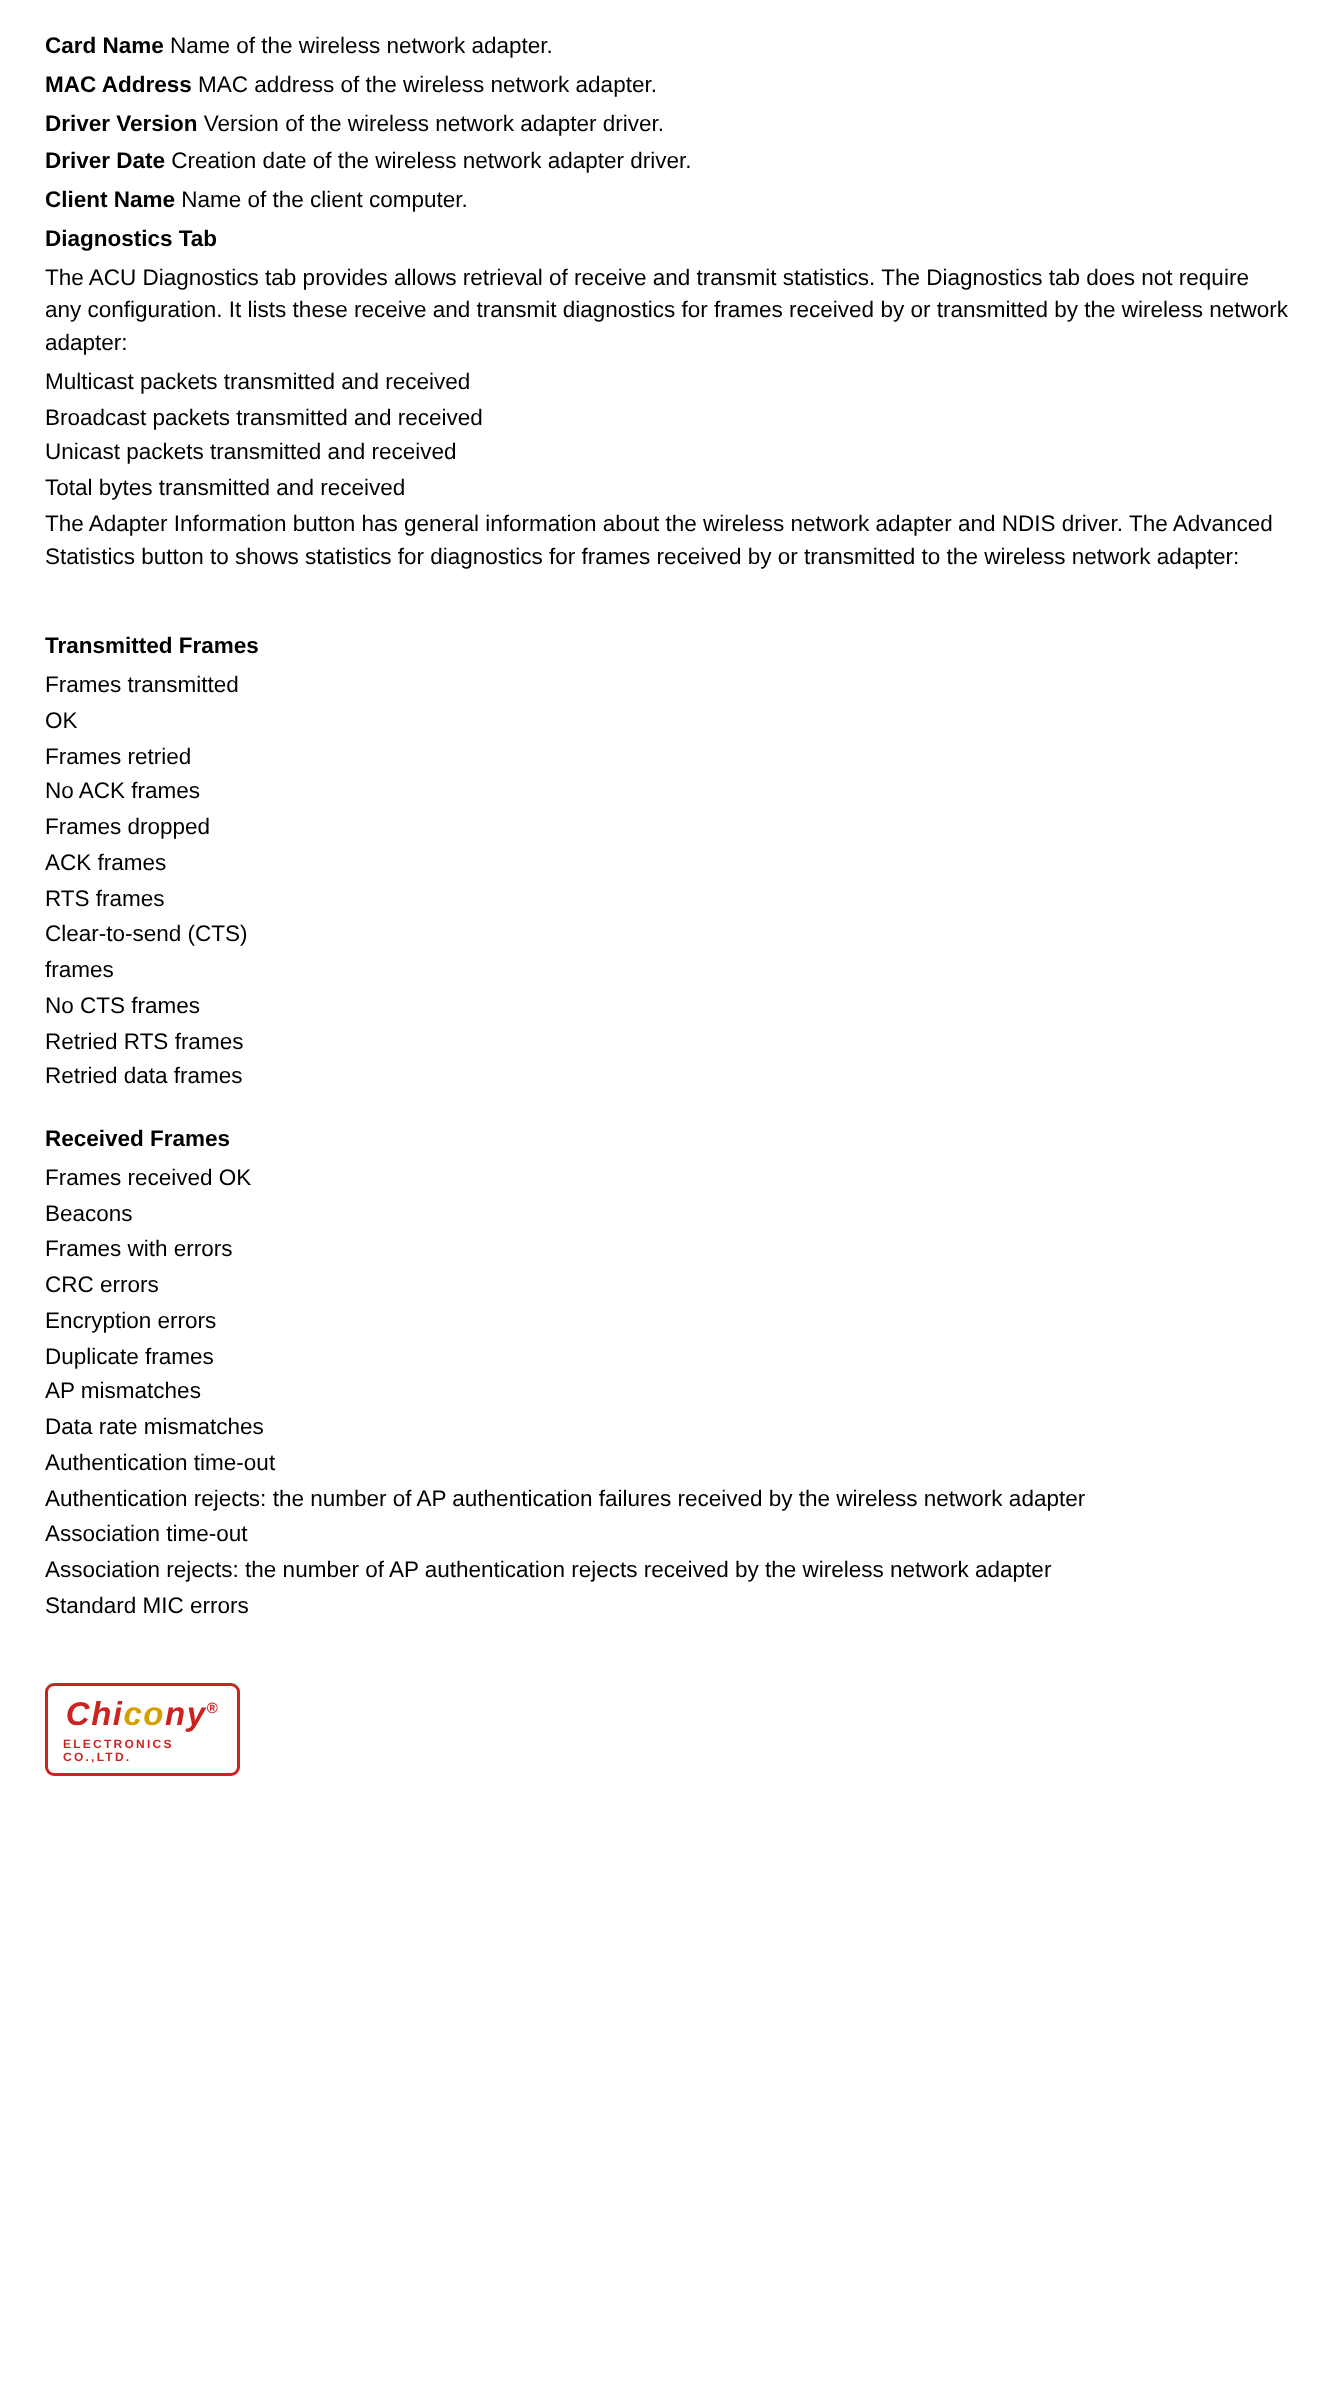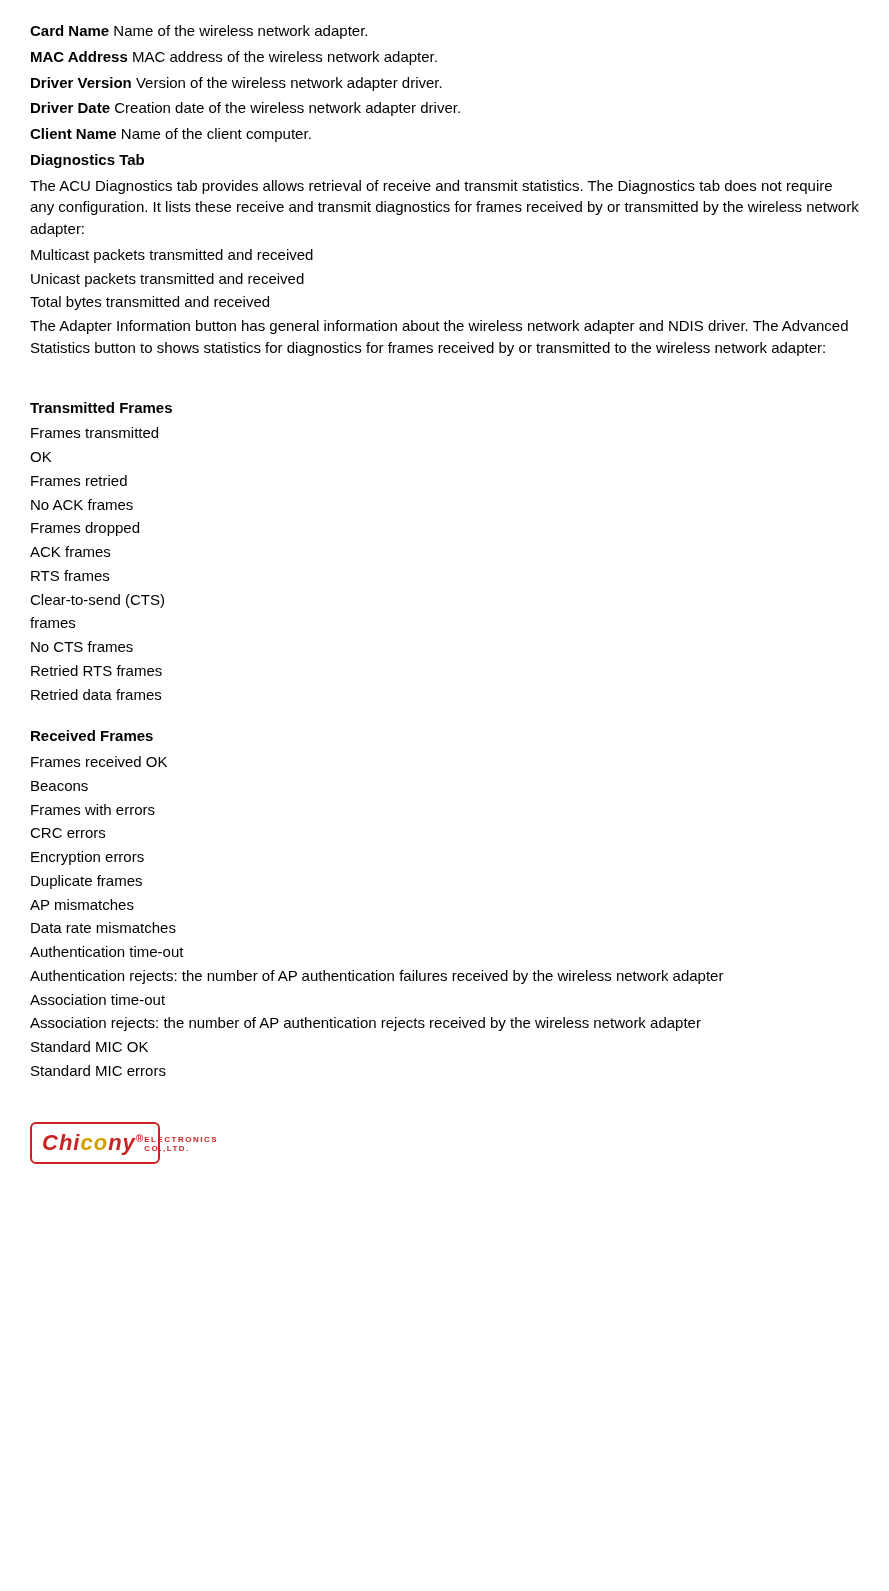--- a/index.html
+++ b/index.html
@@ -54,21 +54,21 @@
       margin-top: 40px;
       display: flex;
       align-items: center;
     }
 
     .logo-box {
       border: 2px solid #cc2222;
       border-radius: 6px;
       padding: 6px 10px;
       display: inline-flex;
-      flex-direction: row;
+      flex-direction: column;
       align-items: center;
       width: 130px;
     }
 
     .logo-text-main {
       font-size: 22px;
       font-weight: bold;
       color: #cc2222;
       font-style: italic;
       letter-spacing: 1px;
@@ -119,20 +119,21 @@
   </p>
 
   <p>
     <span class="bold">Diagnostics Tab</span>
   </p>
 
   <p>The ACU Diagnostics tab provides allows retrieval of receive and transmit statistics. The Diagnostics tab does not require any configuration. It lists these receive and transmit diagnostics for frames received by or transmitted by the wireless network adapter:</p>
 
   <div id="diagnostics-list">
       <p class="list-item">Multicast packets transmitted and received</p>
+      <p class="list-item">Broadcast packets transmitted and received</p>
       <p class="list-item">Unicast packets transmitted and received</p>
       <p class="list-item">Total bytes transmitted and received</p>
     </div>
 
   <p class="section-gap">The Adapter Information button has general information about the wireless network adapter and NDIS driver. The Advanced Statistics button to shows statistics for diagnostics for frames received by or transmitted to the wireless network adapter:</p>
 
   <div class="spacer"></div>
   <div class="spacer"></div>
 
   <div class="section-gap">
@@ -163,21 +164,20 @@
         <p class="list-item">Frames with errors</p>
         <p class="list-item">CRC errors</p>
         <p class="list-item">Encryption errors</p>
         <p class="list-item">Duplicate frames</p>
         <p class="list-item">AP mismatches</p>
         <p class="list-item">Data rate mismatches</p>
         <p class="list-item">Authentication time-out</p>
         <p class="list-item">Authentication rejects: the number of AP authentication failures received by the wireless network adapter</p>
         <p class="list-item">Association time-out</p>
         <p class="list-item">Association rejects: the number of AP authentication rejects received by the wireless network adapter</p>
-        <p class="list-item">Standard MIC OK</p>
         <p class="list-item">Standard MIC errors</p>
       </div>
   </div>
 
   <div class="logo-area">
     <div class="logo-box">
       <div class="logo-text-main">
         <span style="color:#cc2222;">Chi</span><span style="color:#d4a000;">co</span><span style="color:#cc2222;">ny</span><sup class="logo-registered">®</sup>
       </div>
       <div class="logo-sub">ELECTRONICS CO.,LTD.</div>

